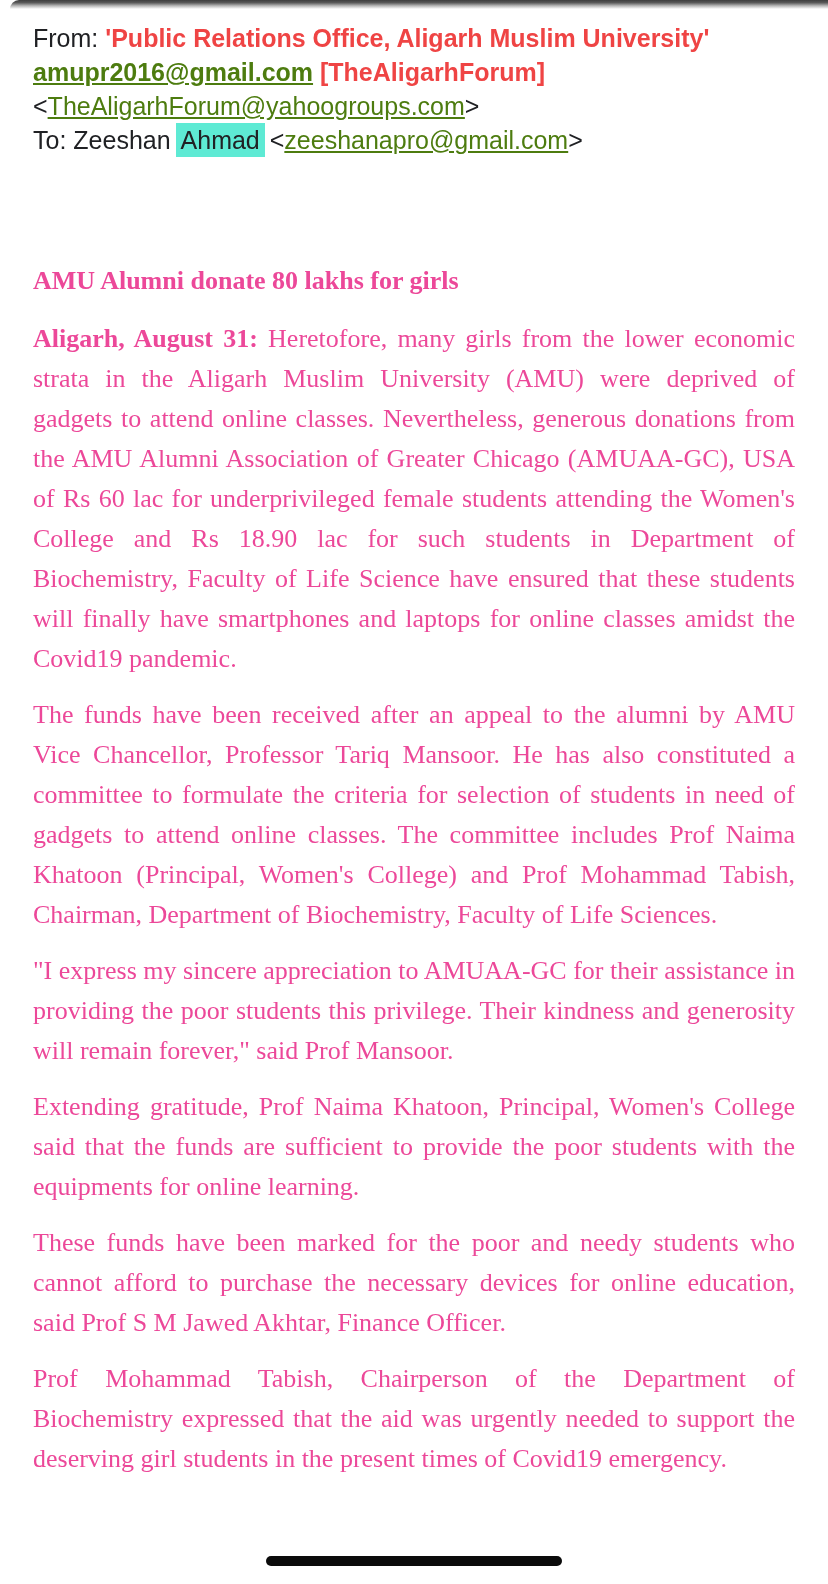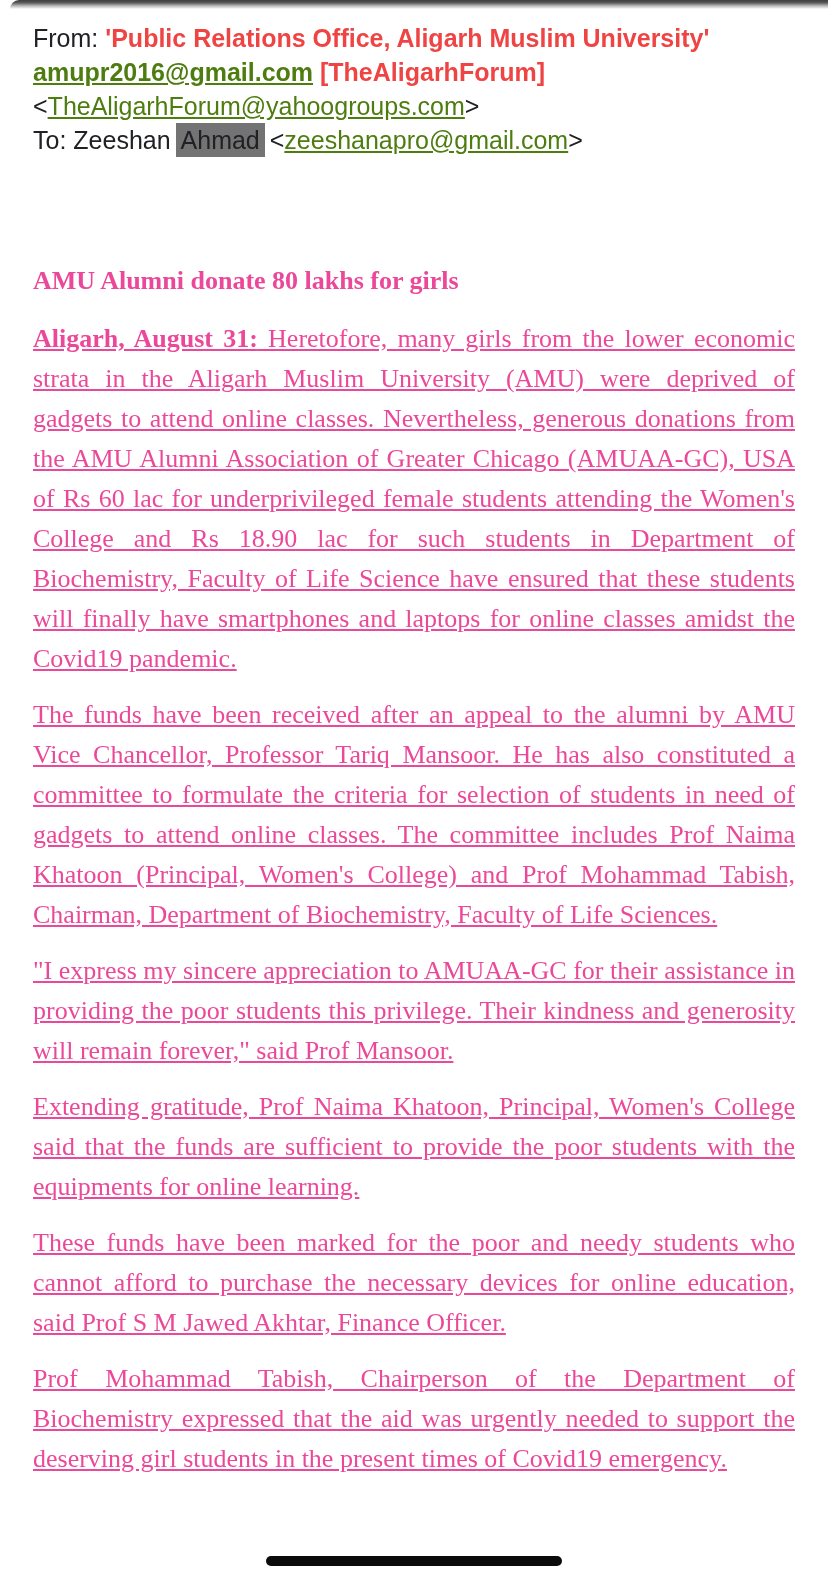--- a/index.html
+++ b/index.html
@@ -24,41 +24,40 @@
     color: #202124;
     word-wrap: break-word;
   }
   .email-header .hline { }
   .email-header b { font-weight: 700; color: #ef4444; }
   a.link {
     color: #4d7c0f; text-decoration: underline; cursor: pointer;
   }
   a.link.bold { font-weight: 700; }
   .hl {
-    background: #737373;
+    background: #5eead4;
     padding: 3px 5px;
     margin: 0 -2px;
   }
 
   
   .article {
     margin-top: 104px;
     font-family: "Liberation Serif", serif;
     font-size: 26px; line-height: 40px;
     color: #ec4899;
   }
   .article h1 {
     font-size: 26px; line-height: 40px;
     font-weight: 700;
     margin: 0 0 18px 0;
   }
   .article p {
     margin: 0 0 16px 0;
     text-align: justify;
-    text-decoration: underline;
   }
   .article p b { font-weight: 700; }
 
   
   .home-indicator {
     position: absolute;
     left: 50%; transform: translateX(-50%);
     bottom: 18px;
     width: 296px; height: 10px;
     border-radius: 5px;

